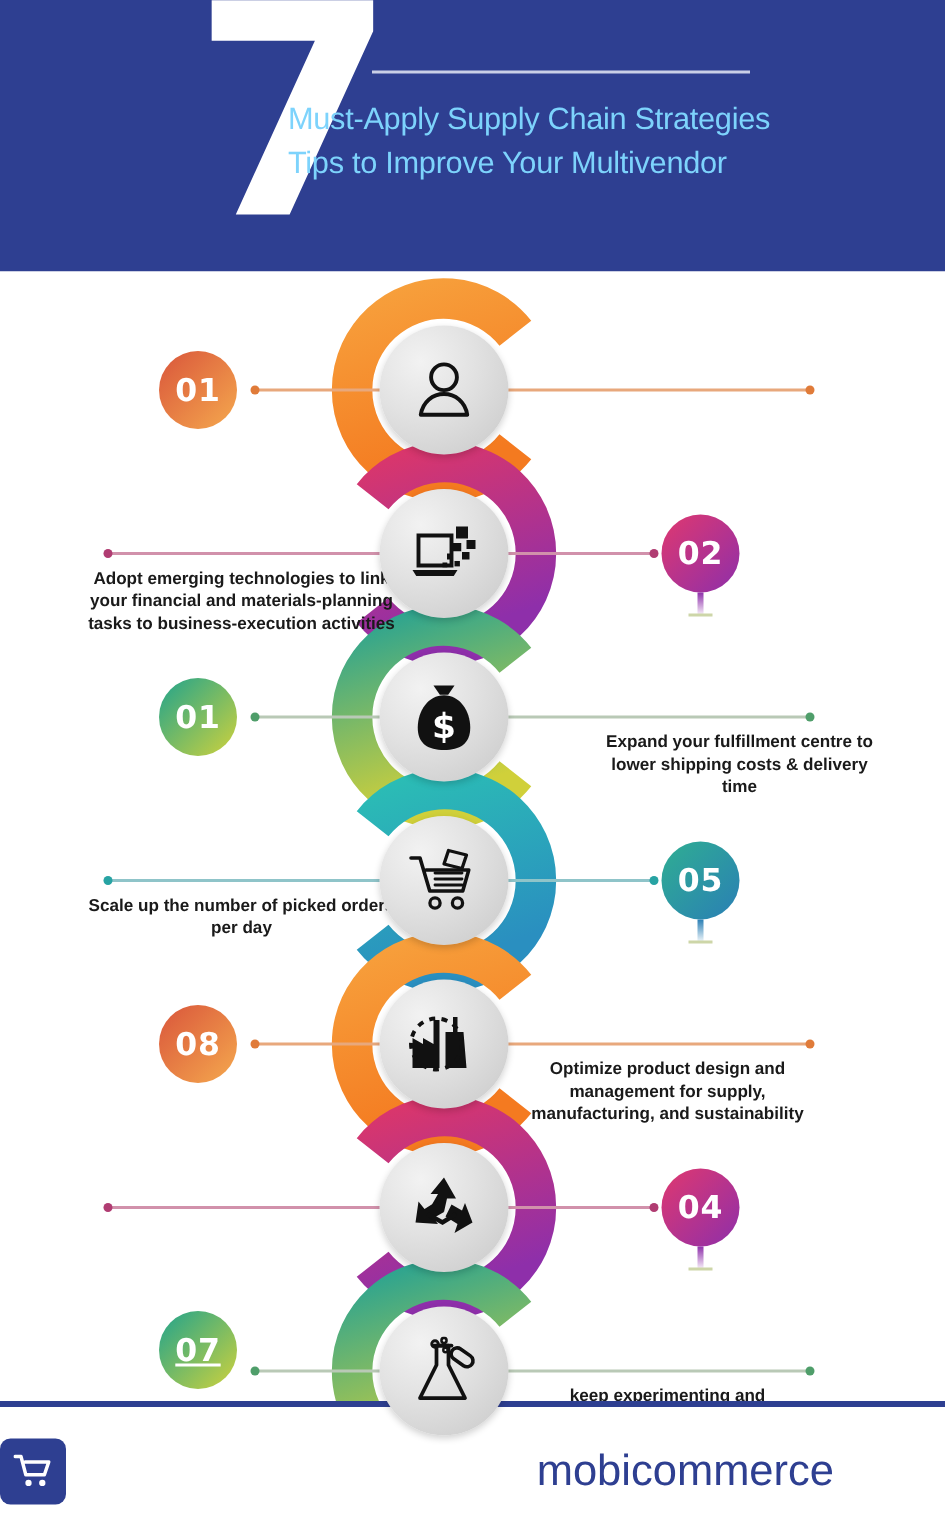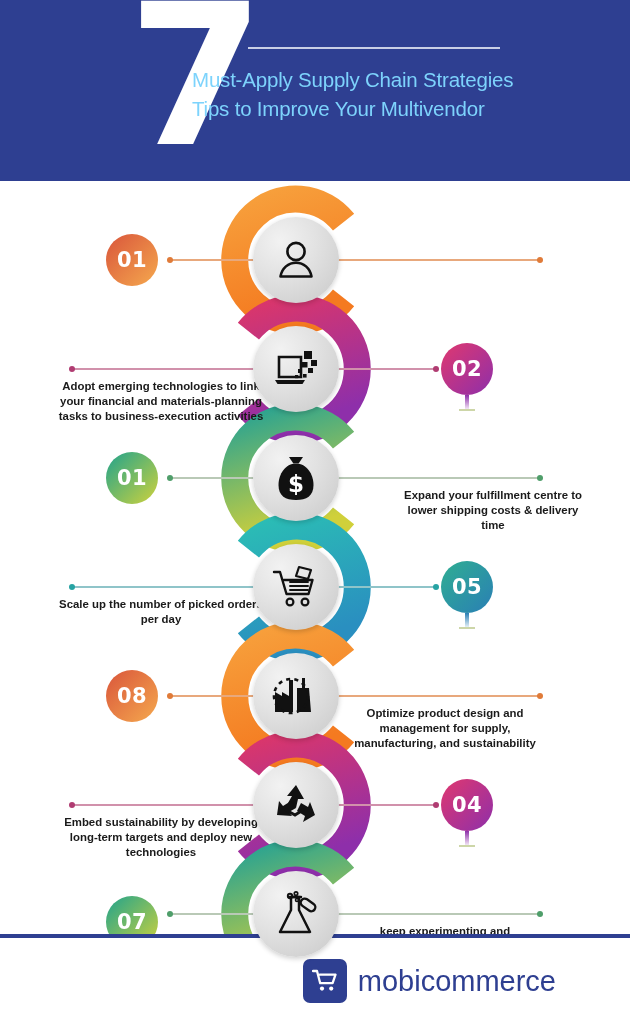--- a/index.html
+++ b/index.html
@@ -62,21 +62,21 @@
     width: 630px; height: 4px;
     background: #2e3f91;
   }
   .footer {
     position: absolute;
     left: 0; top: 938px;
     width: 556px; height: 86px;
     background: #ffffff;
     display: flex;
     align-items: center;
-    justify-content: flex-end;
+    justify-content: space-between;
   }
   .logo-mark {
     width: 44px; height: 44px;
     border-radius: 7px;
     background: #2e3f91;
     display: flex; align-items: center; justify-content: center;
     margin-right: 11px;
   }
   .logo-word {
     font-size: 29px;
@@ -328,32 +328,31 @@
       </div>
       <div class="step" style="top: 564px;">
         <div class="badge right" style="top: 34px; background: linear-gradient(135deg, rgb(224, 56, 111) 0%, rgb(142, 47, 170) 100%);">
           <span>04</span>
         </div>
         <div class="badge-tail" style="top: 86px; background: linear-gradient(rgb(142, 47, 170), rgba(255, 255, 255, 0));"></div>
         <div class="conn" style="top: 59px; background: rgb(209, 145, 171); left: 70px; width: 368px;">
           <span class="dot s" style="background: rgb(176, 60, 114);"></span>
           <span class="dot e" style="background: rgb(176, 60, 114);"></span>
         </div>
-        <div class="caption" style="left: 56px; width: 210px; top: 70px;">Embed sustainability by developing long-term targets and deploy new technologies</div>
         <div class="disc" style="top: 17px;">
           <svg width="48" height="46" viewBox="0 0 48 46">
             <path d="M24 3l8 14h-6l-2 9-8-5 4-7h-5z" fill="#111"></path>
             <path d="M43 33l-12 7 2-6-8-5 4-8 7 4 2-5z" fill="#111"></path>
             <path d="M5 33l2-14 4 5 8-5 5 7-7 4 3 4z" fill="#111"></path>
             <path d="M14 28l9 5 8-5" fill="none" stroke="#111" stroke-width="3" stroke-linecap="round"></path>
           </svg>
         </div>
       </div>
       <div class="step" style="top: 673px;">
-        <div class="badge left" style="top: 42px; background: linear-gradient(135deg, rgb(32, 163, 141) 0%, rgb(207, 210, 60) 100%);">
+        <div class="badge left" style="top: 20px; background: linear-gradient(135deg, rgb(32, 163, 141) 0%, rgb(207, 210, 60) 100%); text-decoration: underline;">
           <span>07</span>
         </div>
         <div class="conn" style="top: 59px; background: rgb(185, 201, 182); left: 168px; width: 96px;">
           <span class="dot s" style="background: rgb(79, 158, 106);"></span>
           <span class="dot e" style="background: rgb(79, 158, 106);"></span>
         </div>
         <div class="conn" style="top: 59px; left: 330px; width: 212px; background: rgb(185, 201, 182);">
           <span class="dot e" style="background: rgb(79, 158, 106);"></span>
         </div>
         <div class="caption" style="left: 352px; width: 186px; top: 70px;">keep experimenting and innovating new practices as per the current market</div>

